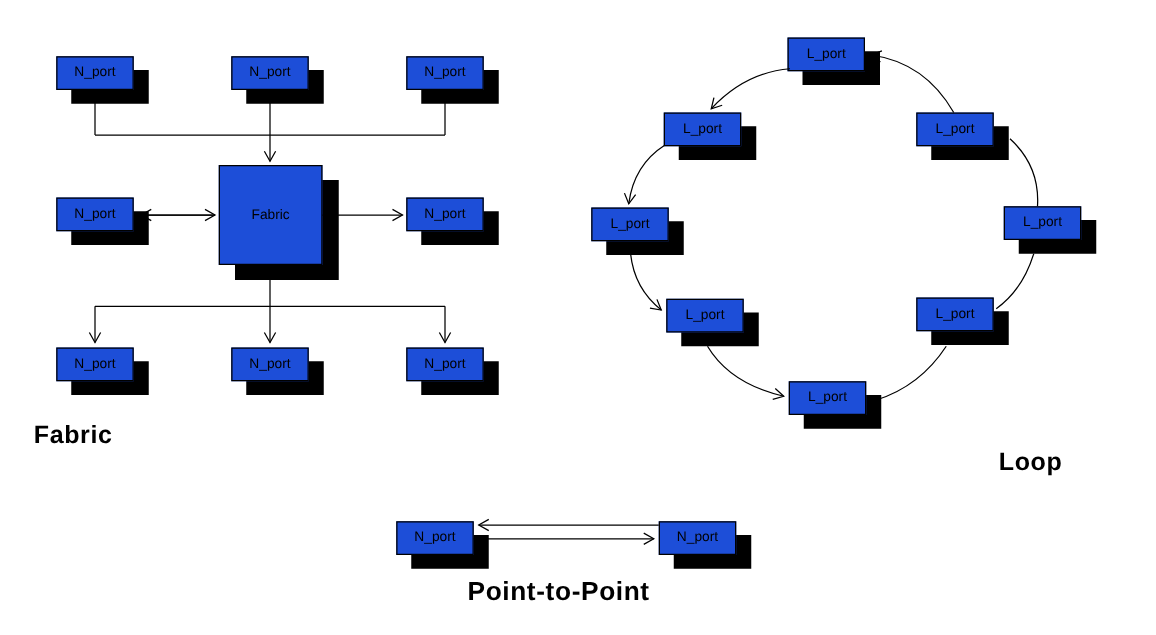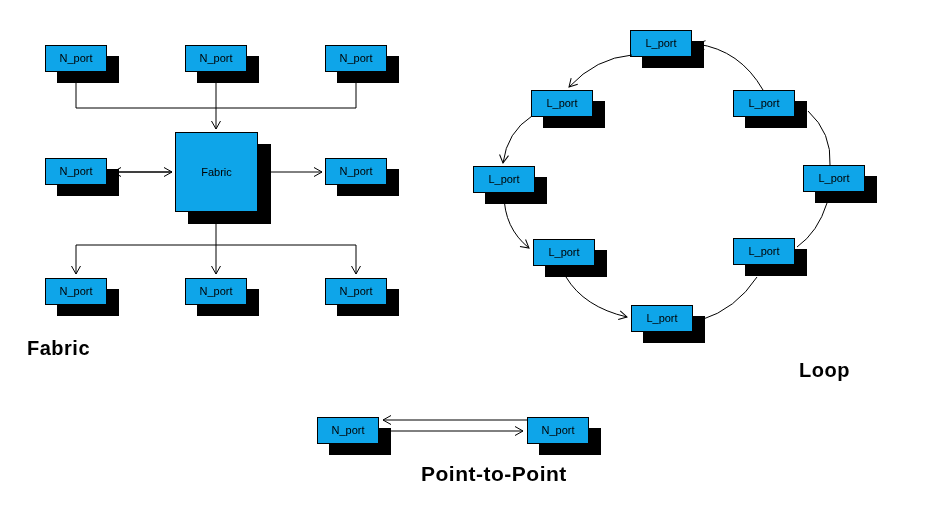--- a/index.html
+++ b/index.html
@@ -9,21 +9,21 @@
     height: 508px;
     background: #ffffff;
     font-family: "Liberation Sans", sans-serif;
     color: #000000;
     overflow: hidden;
   }
   .node {
     position: absolute;
     width: 62px;
     height: 27px;
-    background: #0ea5e9;
+    background: #1d4ed8;
     border: 1px solid #000000;
     box-shadow: 12px 11px 0 0 #000000;
     display: flex;
     align-items: center;
     justify-content: center;
     font-size: 11px;
     line-height: 1;
     box-sizing: border-box;
     z-index: 1;
   }
@@ -81,21 +81,21 @@
   <div class="node" style="left:631px; top:305px;">L_port</div>
   <div class="node" style="left:733px; top:238px;">L_port</div>
   <div class="node" style="left:803px; top:165px;">L_port</div>
   <div class="node" style="left:733px; top:90px;">L_port</div>
 
   <div class="section-title" style="left:799px; top:317px;margin-top:42px;">Loop</div>
 
   <div class="node" style="left:317px; top:417px;">N_port</div>
   <div class="node" style="left:527px; top:417px;">N_port</div>
 
-  <div class="section-title" style="left:374px; top:462px; font-size:21px;margin-left:47px;">Point-to-Point</div>
+  <div class="section-title" style="left:374px; top:462px; font-size:21px;">Point-to-Point</div>
 
   <svg id="connector-layer" width="925" height="508" viewBox="0 0 925 508" xmlns="http://www.w3.org/2000/svg">
     <defs>
       <marker id="arr" markerUnits="userSpaceOnUse" markerWidth="12" markerHeight="12" viewBox="0 0 12 12" refX="10" refY="6" orient="auto">
         <path d="M2,1.5 L10,6 L2,10.5" fill="none" stroke="#000000" stroke-width="1.1"></path>
       </marker>
     </defs>
 
     <path d="M76,73 V108"></path>
     <path d="M356,73 V108"></path>

